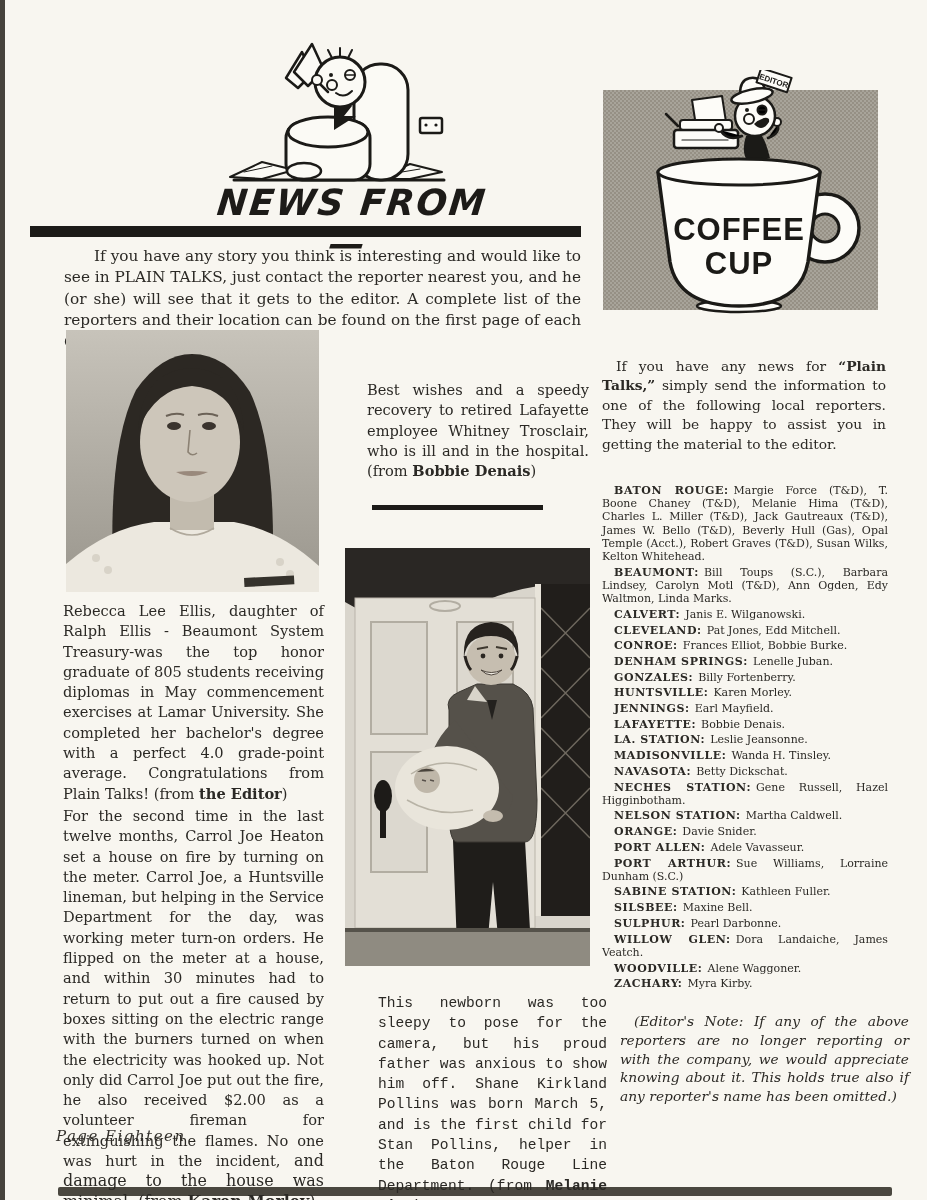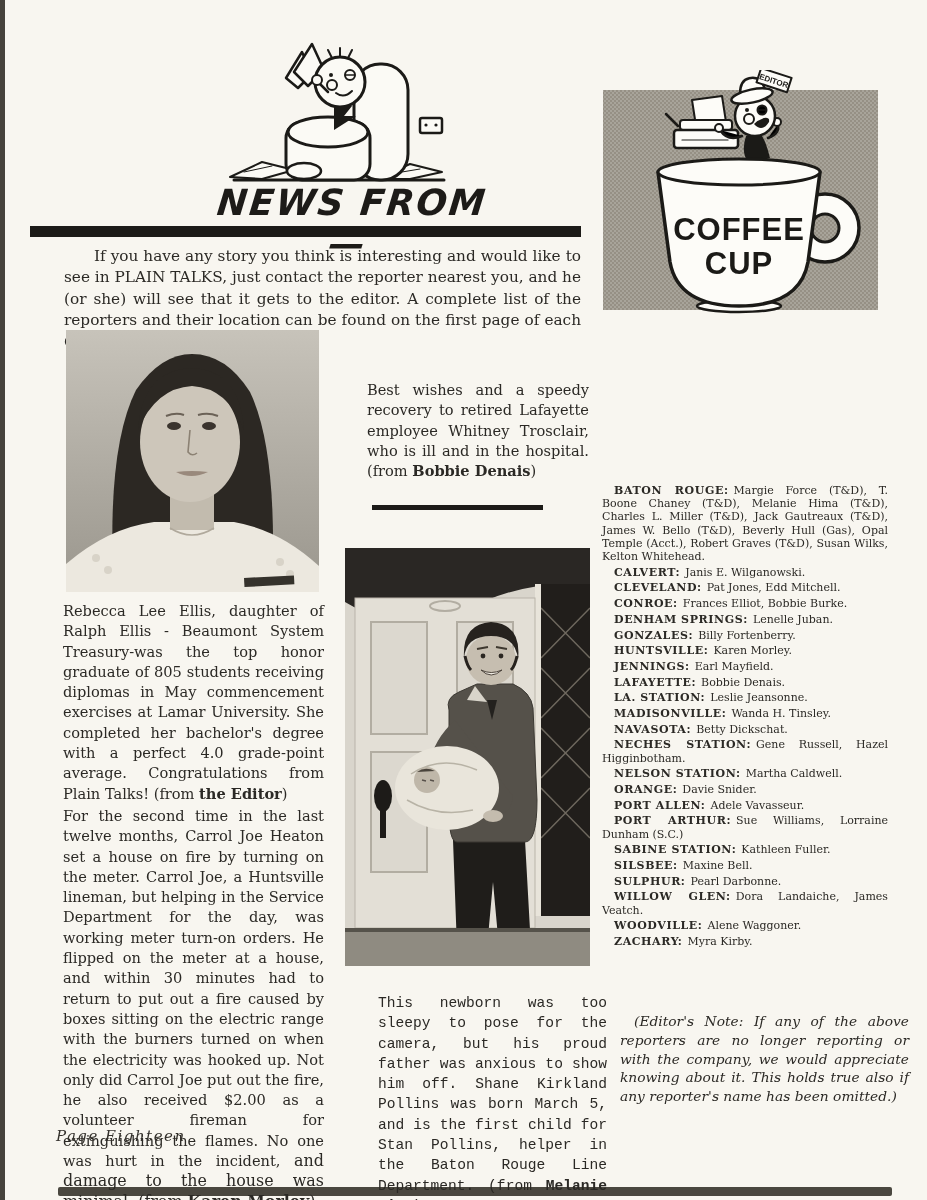--- a/index.html
+++ b/index.html
@@ -125,23 +125,25 @@
 
         <ellipse cx="139" cy="236" rx="42" ry="6" fill="#fdfcf8" stroke-width="2.5"></ellipse>
         <path d="M58,102 L70,192 Q78,236 139,236 Q200,236 208,192 L220,102 Z" fill="#fdfcf8" stroke-width="3.5"></path>
         <ellipse cx="139" cy="102" rx="81" ry="13" fill="#fdfcf8" stroke-width="3"></ellipse>
       </g>
       <text x="139" y="170" text-anchor="middle" font-family="Liberation Sans, sans-serif" font-size="31" font-weight="bold" letter-spacing="1" fill="#1b1a17">COFFEE</text>
       <text x="139" y="204" text-anchor="middle" font-family="Liberation Sans, sans-serif" font-size="31" font-weight="bold" letter-spacing="1" fill="#1b1a17">CUP</text>
     </svg>
   </div>
 
+  <p class="abs rep-intro" style="margin:0;"><span>If you have any news for </span><b>“Plain Talks,”</b><span> simply send the information to one of the following local reporters. They will be happy to assist you in getting the material to the editor.</span></p>
 
   <div class="abs rep-list">
     <p class="rep-entry"><b class="rep-city">BATON ROUGE:</b><span>Margie Force (T&amp;D), T. Boone Chaney (T&amp;D), Melanie Hima (T&amp;D), Charles L. Miller (T&amp;D), Jack Gautreaux (T&amp;D), James W. Bello (T&amp;D), Beverly Hull (Gas), Opal Temple (Acct.), Robert Graves (T&amp;D), Susan Wilks, Kelton Whitehead.</span></p>
+    <p class="rep-entry"><b class="rep-city">BEAUMONT:</b><span>Bill Toups (S.C.), Barbara Lindsey, Carolyn Motl (T&amp;D), Ann Ogden, Edy Waltmon, Linda Marks.</span></p>
     <p class="rep-entry"><b class="rep-city">CALVERT:</b><span>Janis E. Wilganowski.</span></p>
     <p class="rep-entry"><b class="rep-city">CLEVELAND:</b><span>Pat Jones, Edd Mitchell.</span></p>
     <p class="rep-entry"><b class="rep-city">CONROE:</b><span>Frances Elliot, Bobbie Burke.</span></p>
     <p class="rep-entry"><b class="rep-city">DENHAM SPRINGS:</b><span>Lenelle Juban.</span></p>
     <p class="rep-entry"><b class="rep-city">GONZALES:</b><span>Billy Fortenberry.</span></p>
     <p class="rep-entry"><b class="rep-city">HUNTSVILLE:</b><span>Karen Morley.</span></p>
     <p class="rep-entry"><b class="rep-city">JENNINGS:</b><span>Earl Mayfield.</span></p>
     <p class="rep-entry"><b class="rep-city">LAFAYETTE:</b><span>Bobbie Denais.</span></p>
     <p class="rep-entry"><b class="rep-city">LA. STATION:</b><span>Leslie Jeansonne.</span></p>
     <p class="rep-entry"><b class="rep-city">MADISONVILLE:</b><span>Wanda H. Tinsley.</span></p>

